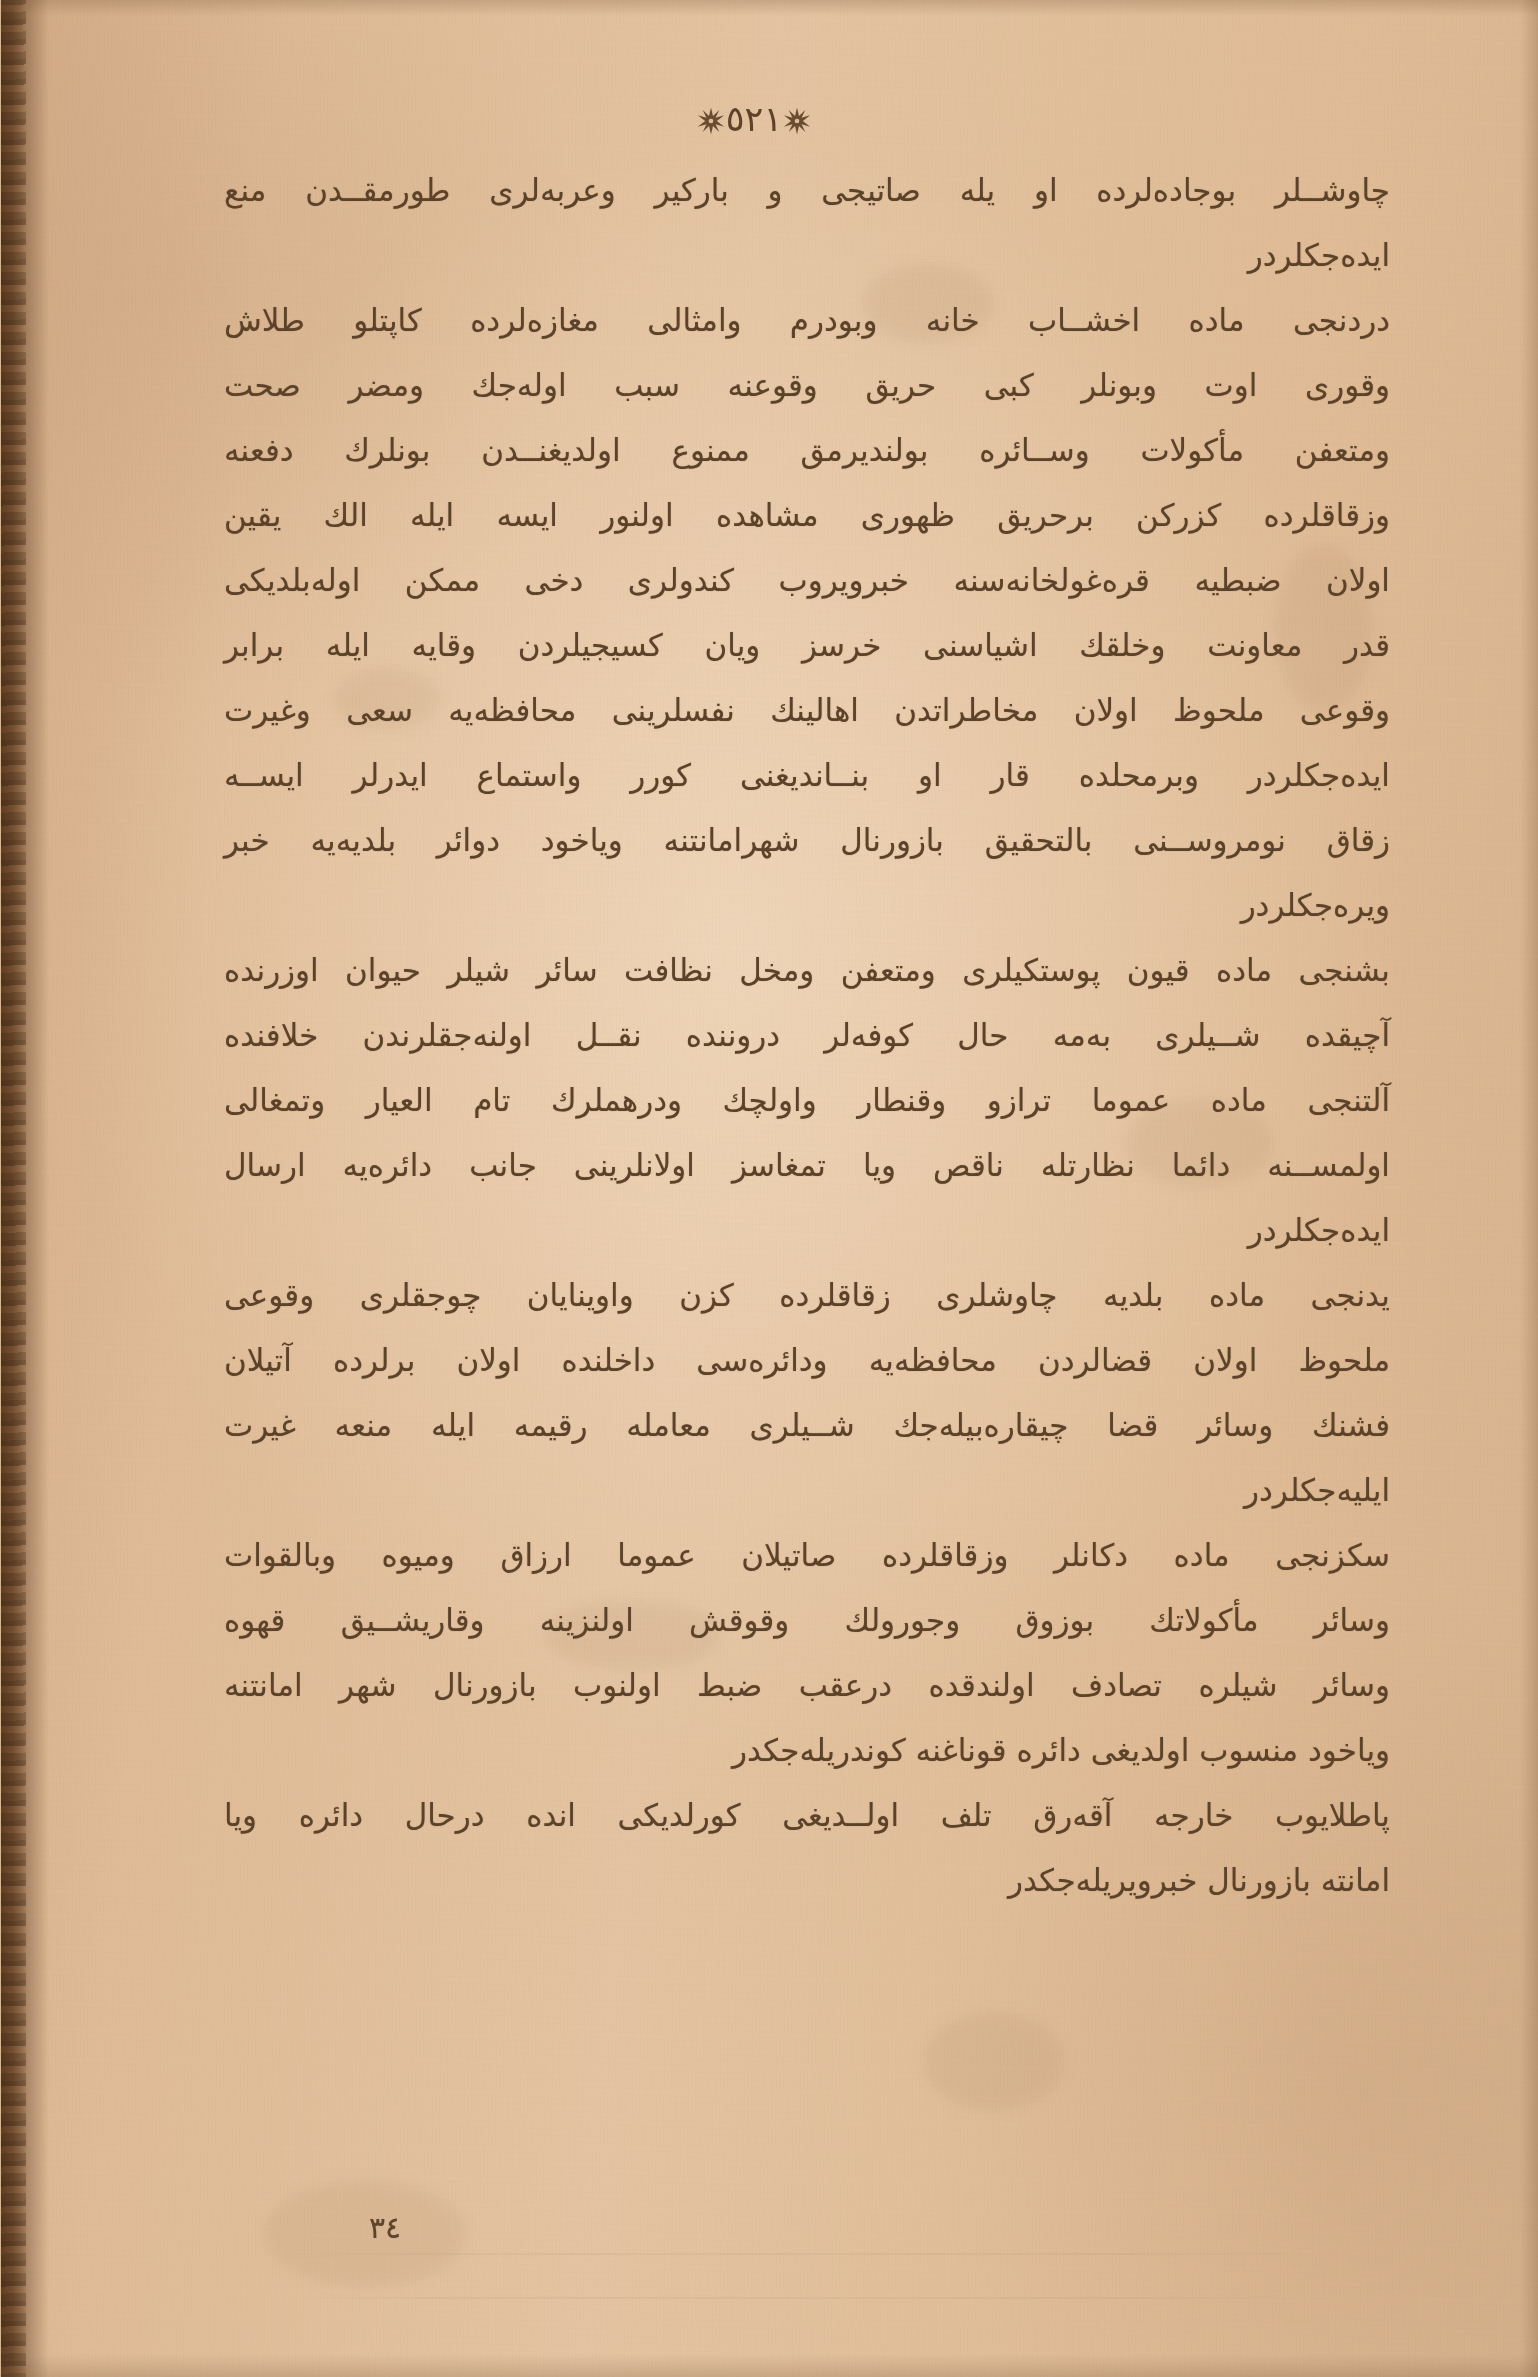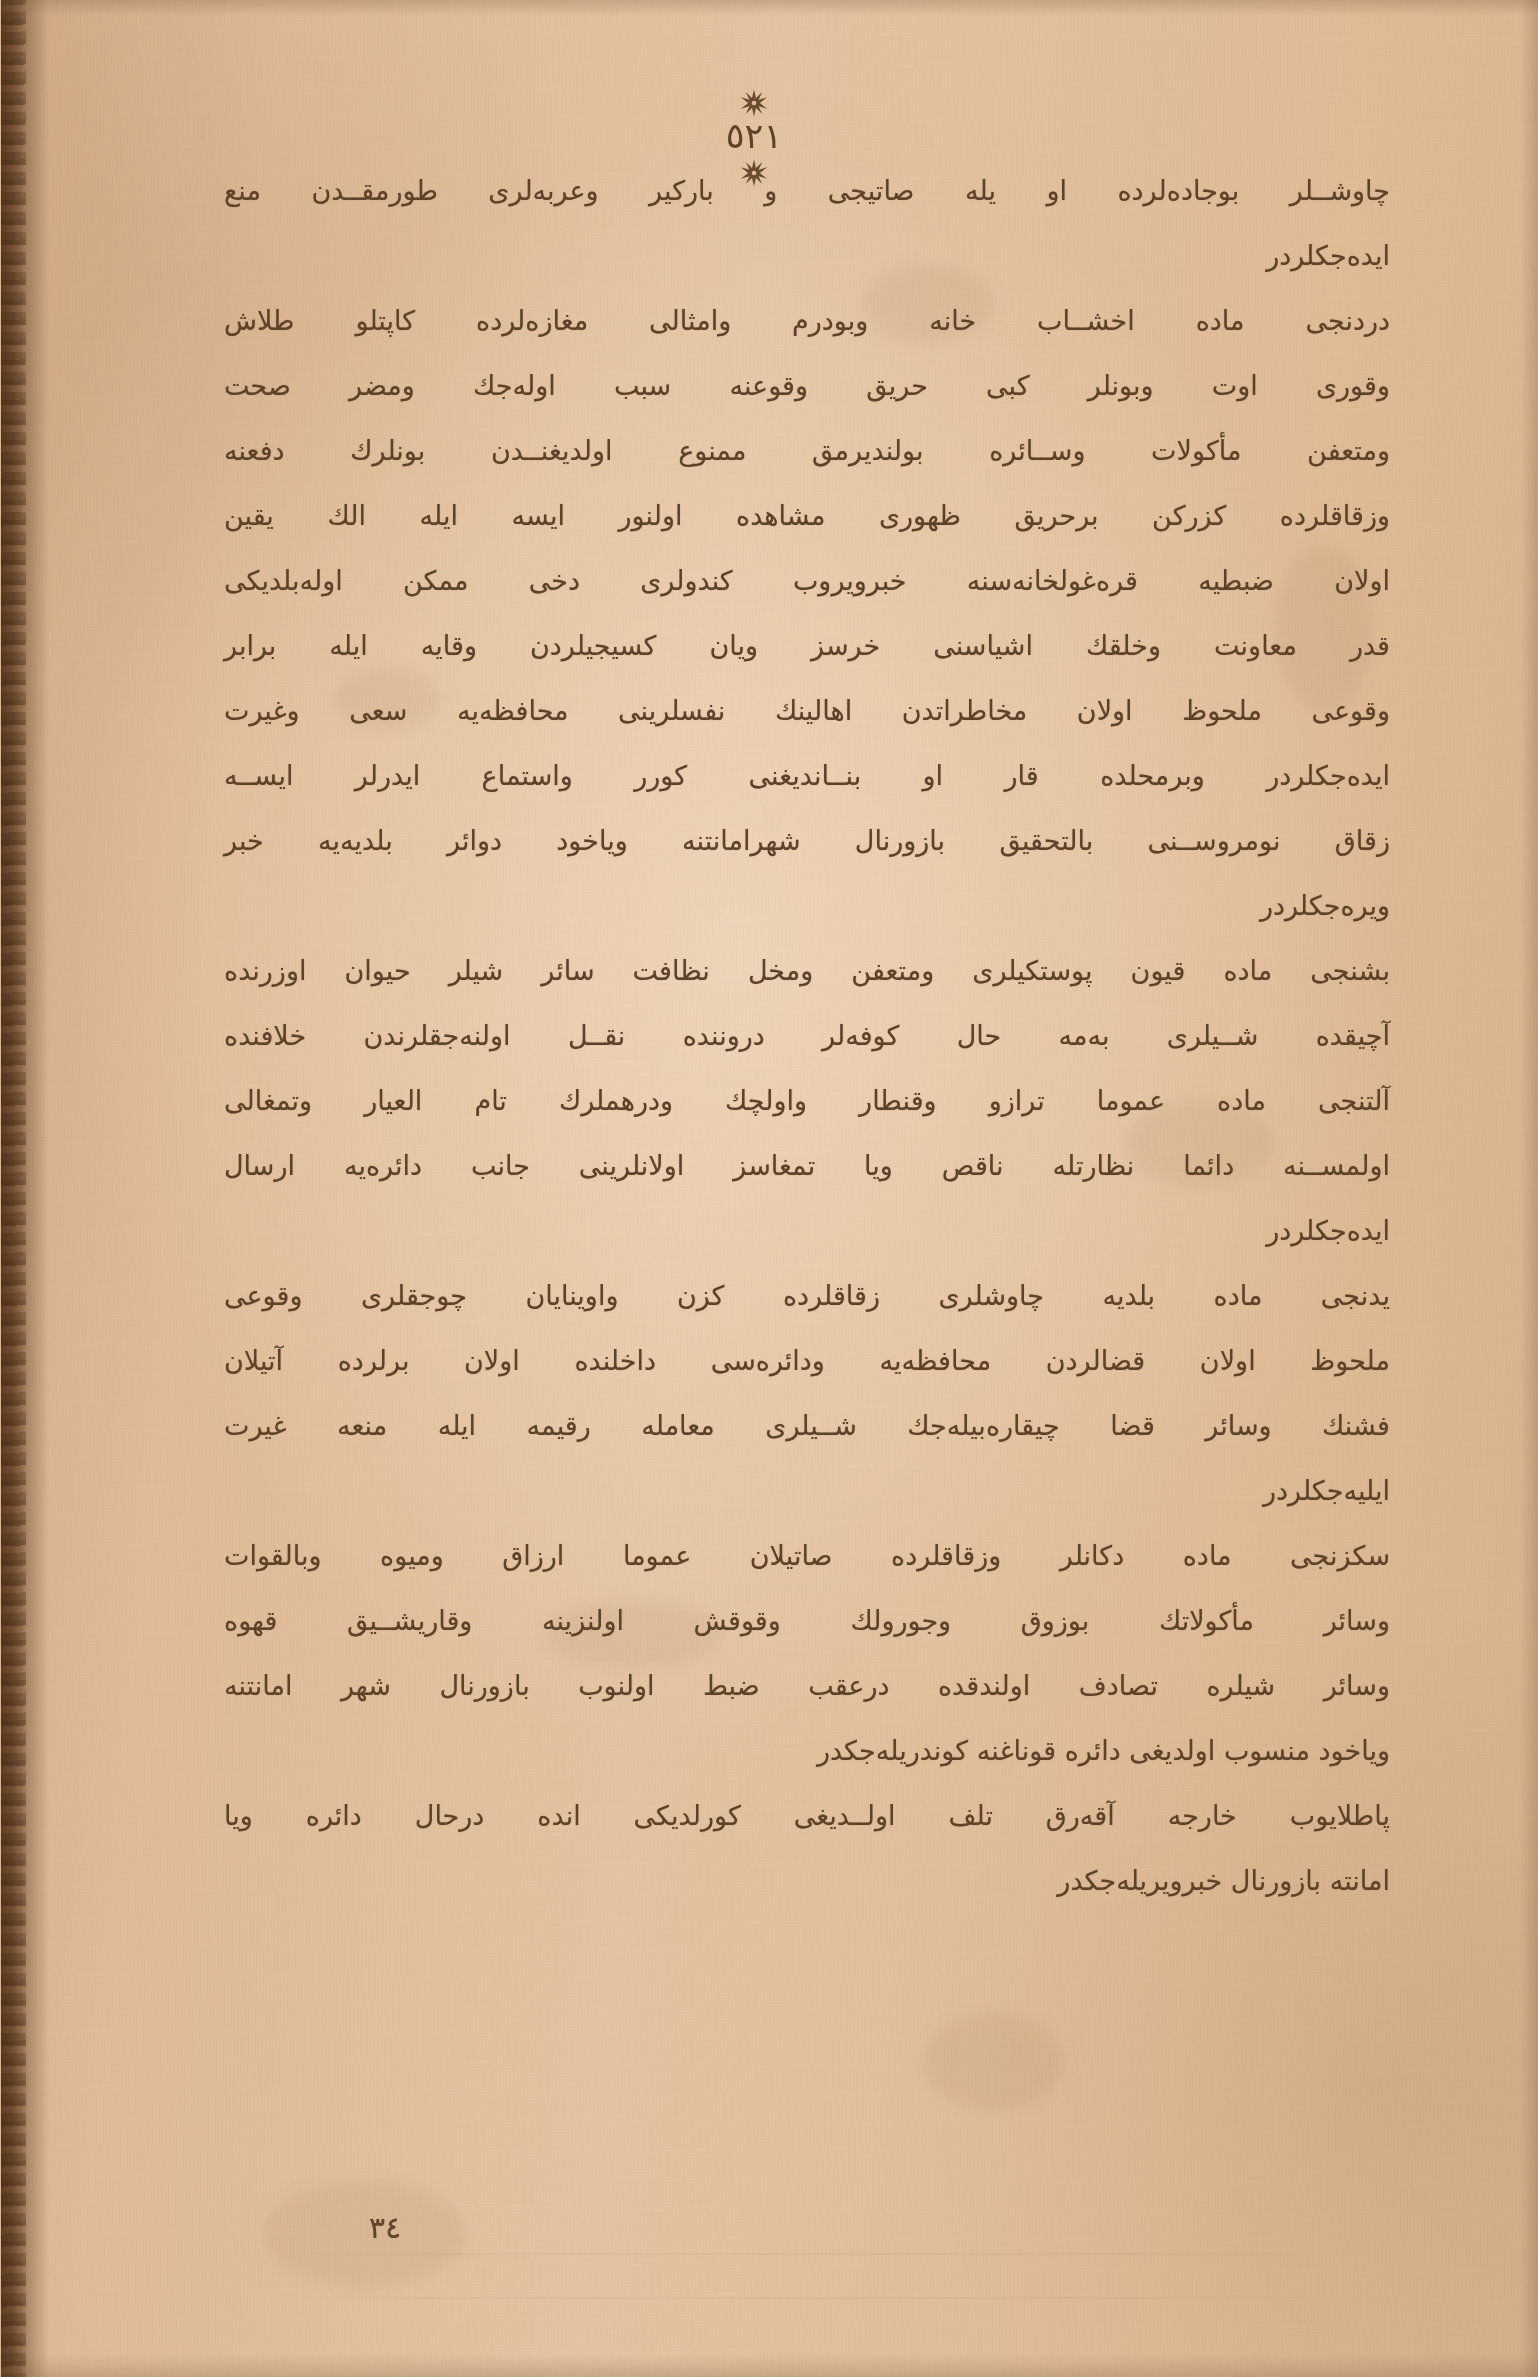--- a/index.html
+++ b/index.html
@@ -53,36 +53,35 @@
   
   #typeblock{
     position:absolute;
     left:224px; right:149px; top:88px;
     direction:rtl;
     color:#5b432c;
   }
 
   
   .folio{
-    display:flex;justify-content:flex-start;align-items:center;
+    display:flex;justify-content:center;align-items:center;
     height:65px;margin-bottom:5.3px;
     padding-right:106px;
-    flex-direction:column;
   }
   .folio-num{
     font-size:35px;letter-spacing:1.8px;color:#5e432a;
     font-family:"DejaVu Sans","Liberation Sans",sans-serif;
     transform:translateY(-1.8px);
   }
   .orn{width:30px;height:30px;position:relative;color:#6a4c30;flex:0 0 auto;}
   .orn svg{display:block;width:30px;height:30px;}
 
   
   .line{
-    font-size:27px;
+    font-size:31px;
     line-height:65px;
     white-space:nowrap;
     color:#5c4229;
     letter-spacing:0px;
     text-shadow:0 0 1.1px rgba(92,66,41,.42);
   }
   .line.left   { text-align:right; }
   .line.justify{ text-align:justify; text-align-last:justify; }
 
   .para{margin:0;}

